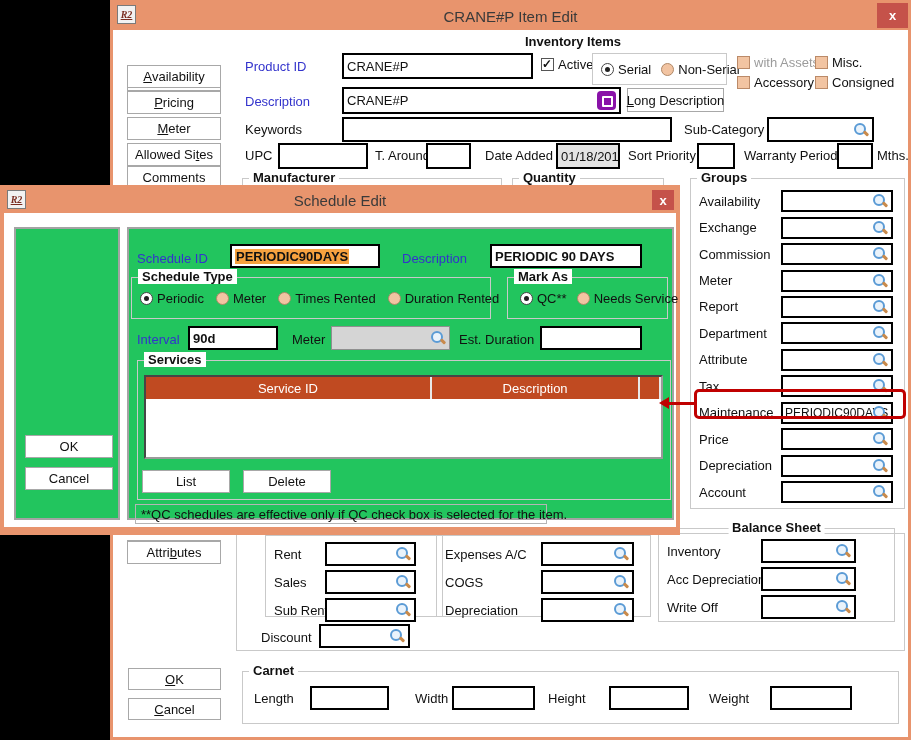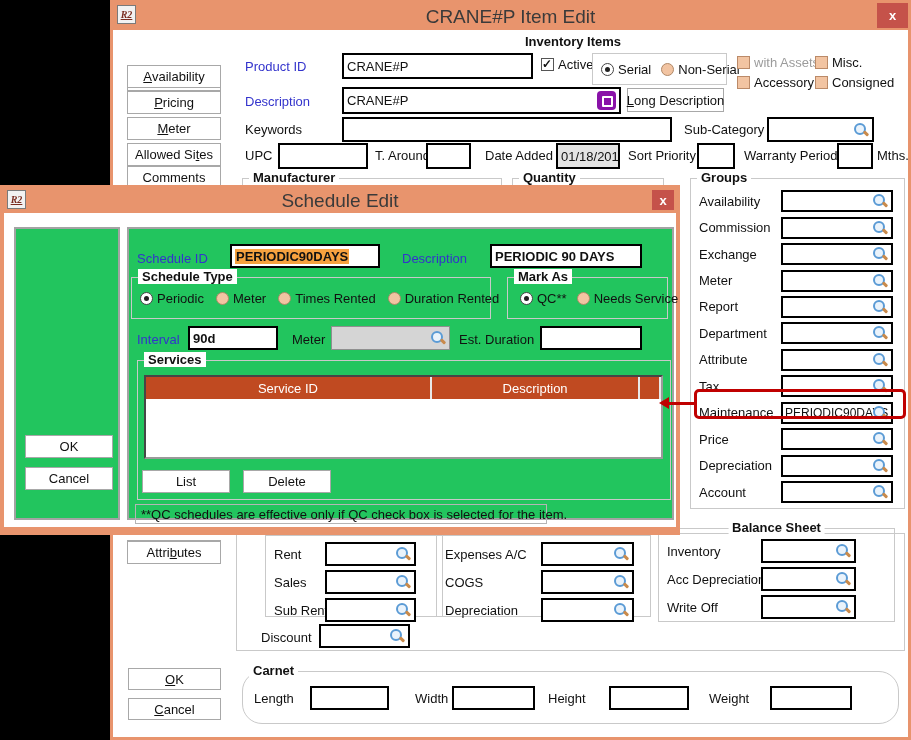--- a/index.html
+++ b/index.html
@@ -2,21 +2,21 @@
 <html><head>
 <meta charset="utf-8">
 <style>
   html,body{margin:0;padding:0;background:#000;}
   #app{position:relative;width:911px;height:740px;background:#000;overflow:hidden;
        font-family:"Liberation Sans",sans-serif;color:#111;
        --salmon:#E8946D;--close:#C5524A;--hdr:#C04A21;--hl:#F7A23F;--red:#C00000;
        --blue:#3333CC;--peach:#F2C4A2;}
   .win{position:absolute;background:#fff;border:3px solid var(--salmon);box-sizing:border-box;}
   .titlebar{position:relative;height:27px;background:var(--salmon);display:flex;align-items:center;}
-  .title{position:absolute;left:0;right:0;text-align:center;font-size:19px;color:#3a3a3a;white-space:nowrap;}
+  .title{position:absolute;left:0;right:0;text-align:center;font-size:15px;color:#3a3a3a;white-space:nowrap;}
   .r2{position:absolute;width:19px;height:19px;background:#F2F2F2;border:1px solid #7a7a7a;
       display:flex;align-items:center;justify-content:center;
       font:italic bold 10px "Liberation Serif",serif;color:#7A2C20;text-decoration:underline;box-sizing:border-box;}
   .closebtn{position:absolute;background:var(--close);color:#fff;display:flex;align-items:center;justify-content:center;
       font-size:13px;font-weight:bold;}
   .lbl{position:absolute;font-size:13px;white-space:nowrap;}
   .blue{color:var(--blue);}
   .inp{position:absolute;background:#fff;border:2px solid #000;box-sizing:border-box;display:flex;align-items:center;
       font-size:13px;padding:0 3px;white-space:nowrap;overflow:hidden;}
   .inp.gray{background:#E4E4E4;}
@@ -152,27 +152,27 @@
       <div class="fs" style="left:577px;top:148px;width:215px;height:331px;">
         <span class="lg">Groups</span>
         <div id="groups-rows" style="padding:9px 11px 0 8px;">
             <div class="grow">
               <div class="glbl">Availability</div>
               <div class="gbox">
                 <div class="mag"></div>
               </div>
             </div>
             <div class="grow">
+              <div class="glbl">Exchange</div>
+              <div class="gbox">
+                <div class="mag"></div>
+              </div>
+            </div>
+            <div class="grow">
               <div class="glbl">Commission</div>
-              <div class="gbox">
-                <div class="mag"></div>
-              </div>
-            </div>
-            <div class="grow">
-              <div class="glbl">Exchange</div>
               <div class="gbox">
                 <div class="mag"></div>
               </div>
             </div>
             <div class="grow">
               <div class="glbl">Meter</div>
               <div class="gbox">
                 <div class="mag"></div>
               </div>
             </div>
@@ -288,21 +288,21 @@
             <div class="gbox" style="width: 95px; height: 24px; margin-left: -8px;">
               <div class="mag"></div>
             </div>
           </div>
         </div>
       <div class="lbl" style="left:148px;top:600px;">Discount</div>
       <div class="gbox" style="position:absolute;left:206px;top:594px;width:91px;height:24px;">
           <span class="mag"></span>
         </div>
 
-      <div class="fs" id="carnet-box" style="left:129px;top:641px;width:657px;height:53px;border-radius:20px;">
+      <div class="fs" id="carnet-box" style="left:129px;top:641px;width:657px;height:53px;">
         <span class="lg">Carnet</span>
       <div class="lbl" style="left: 11px; top: 19px;">Length</div>
           <div class="inp" style="left: 67px; top: 14px; width: 79px; height: 24px;"></div>
           <div class="lbl" style="left: 172px; top: 19px;">Width</div>
           <div class="inp" style="left: 209px; top: 14px; width: 83px; height: 24px;"></div>
           <div class="lbl" style="left: 305px; top: 19px;">Height</div>
           <div class="inp" style="left: 366px; top: 14px; width: 80px; height: 24px;"></div>
           <div class="lbl" style="left: 466px; top: 19px;">Weight</div>
           <div class="inp" style="left: 527px; top: 14px; width: 82px; height: 24px;"></div>
         </div>

